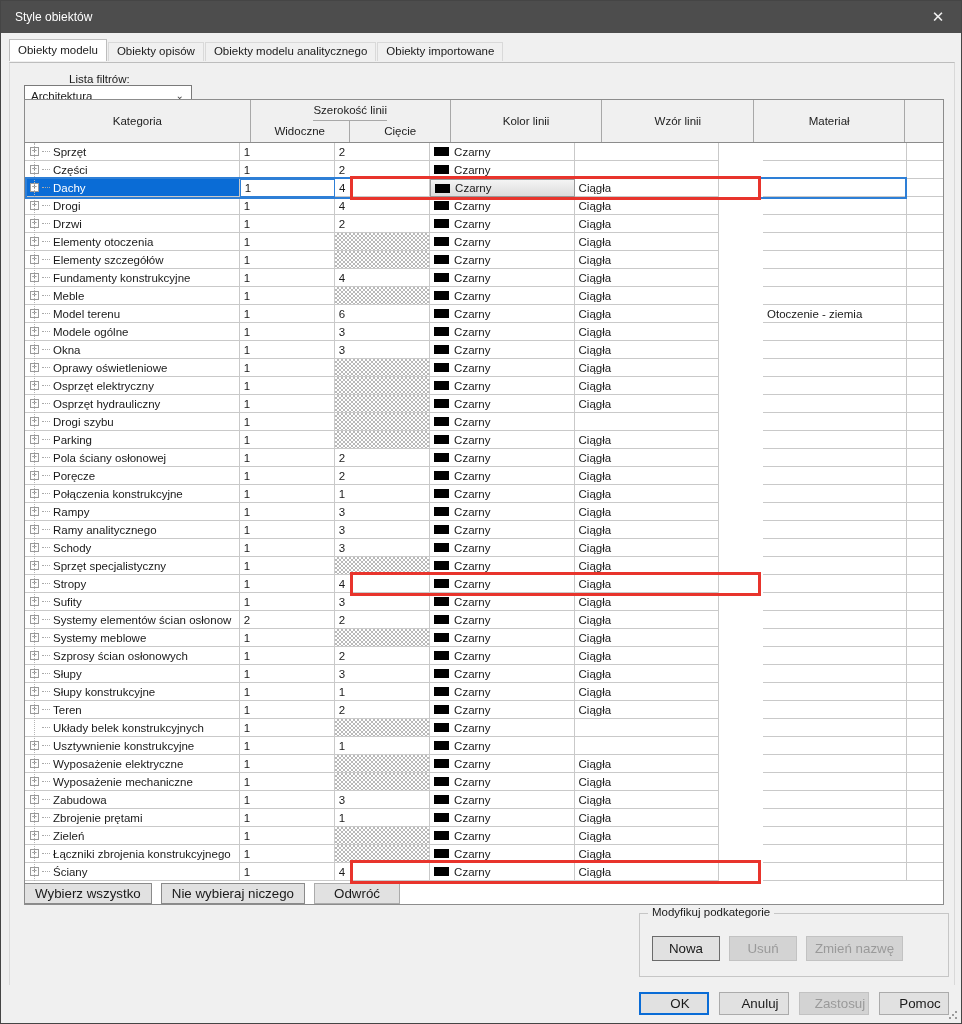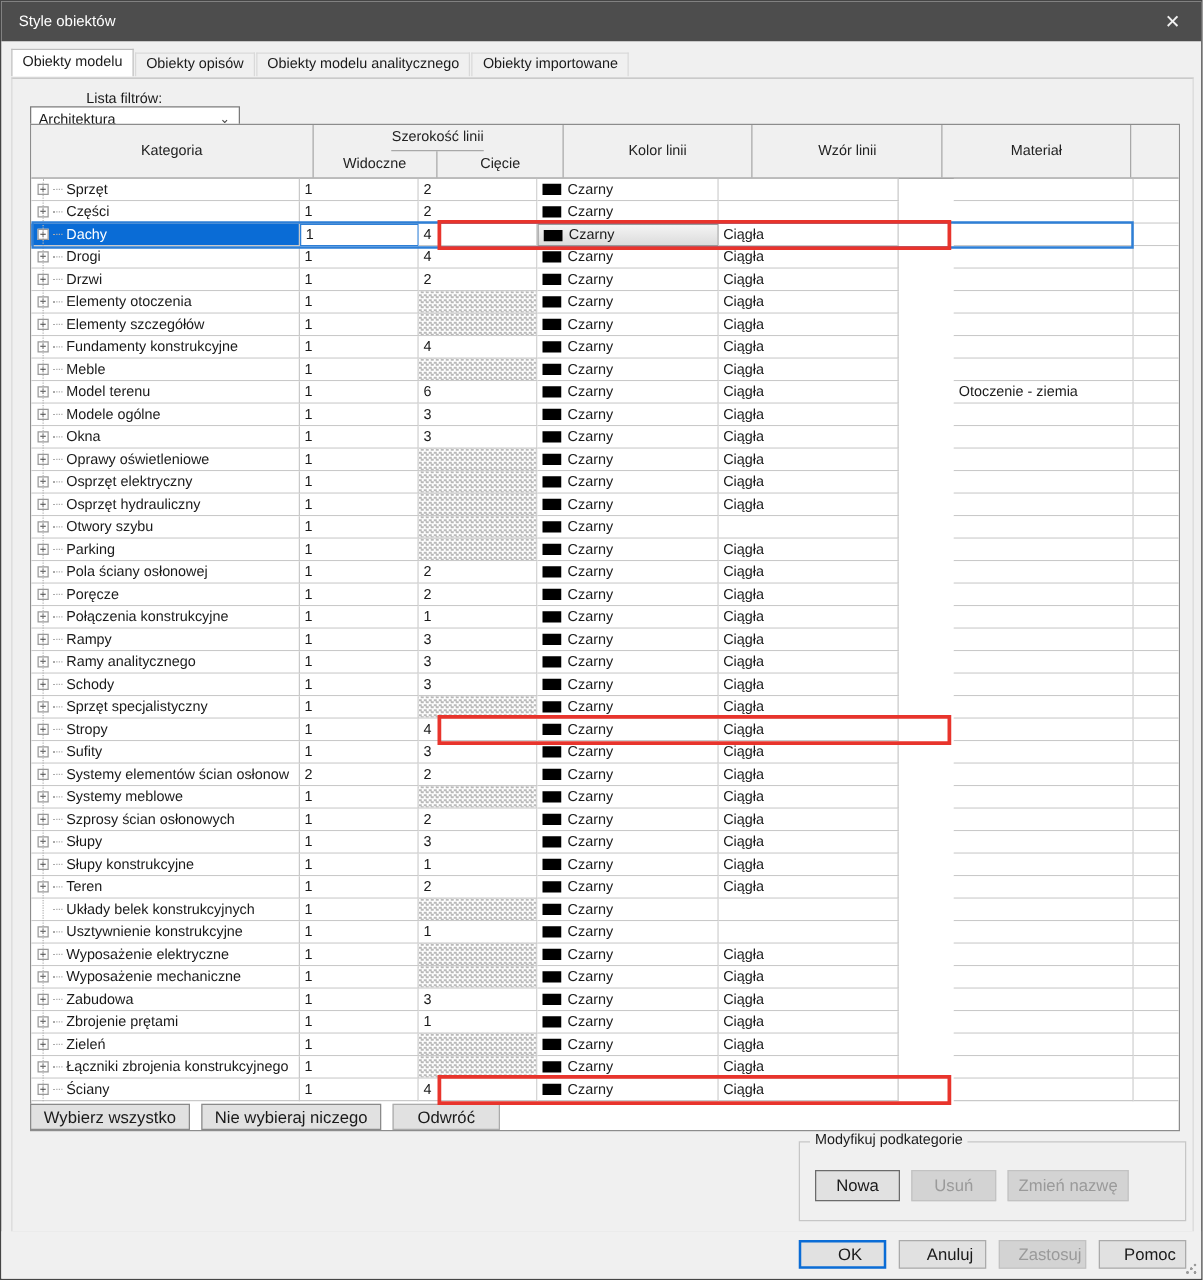--- a/index.html
+++ b/index.html
@@ -440,21 +440,21 @@
               <span>Czarny</span>
             </div>
             <div class="cell c-wzo">Ciągła</div>
             <div class="cell c-mat"></div>
             <div class="cell c-fill"></div>
           </div>
           <div class="row">
             <div class="cell c-kat">
               <span class="expander">+</span>
               <span class="dotline"></span>
-              <span>Otwory szybu</span>
+              <span>Drogi szybu</span>
             </div>
             <div class="cell c-wid">1</div>
             <div class="cell c-cie hatch"></div>
             <div class="cell c-kol">
               <span class="swatch" style="background: rgb(0, 0, 0);"></span>
               <span>Czarny</span>
             </div>
             <div class="cell c-wzo"></div>
             <div class="cell c-mat"></div>
             <div class="cell c-fill"></div>

